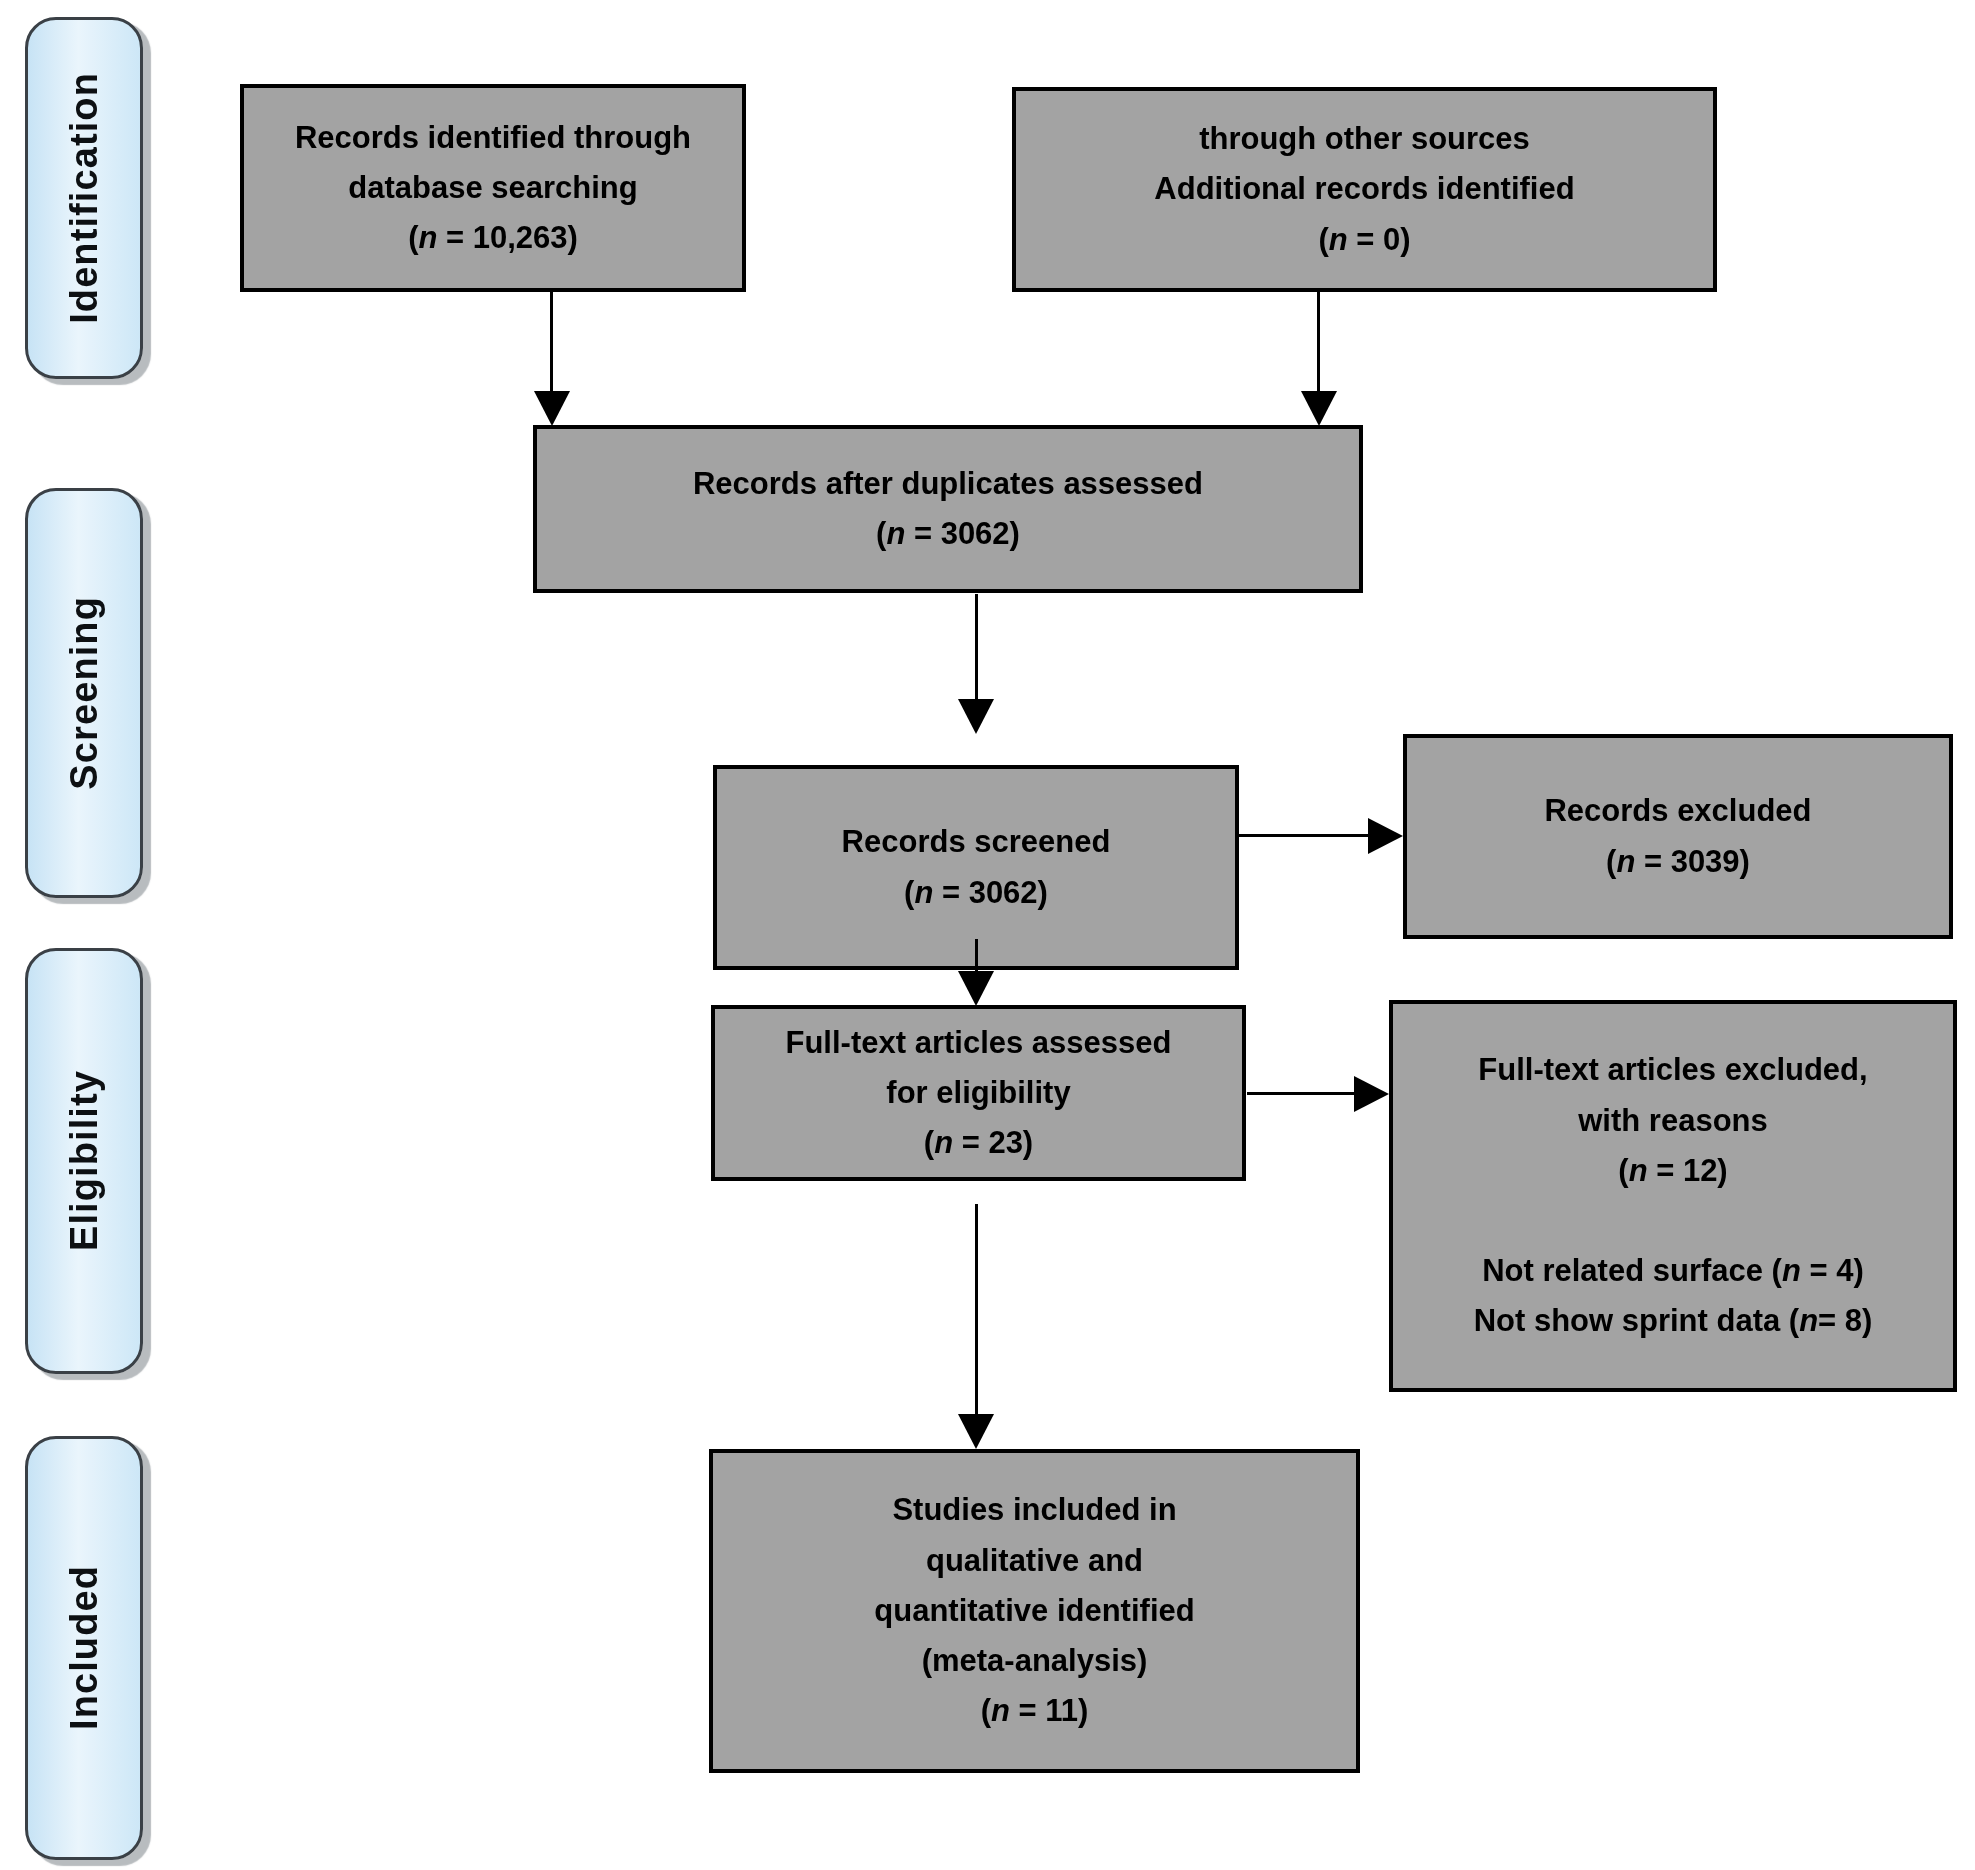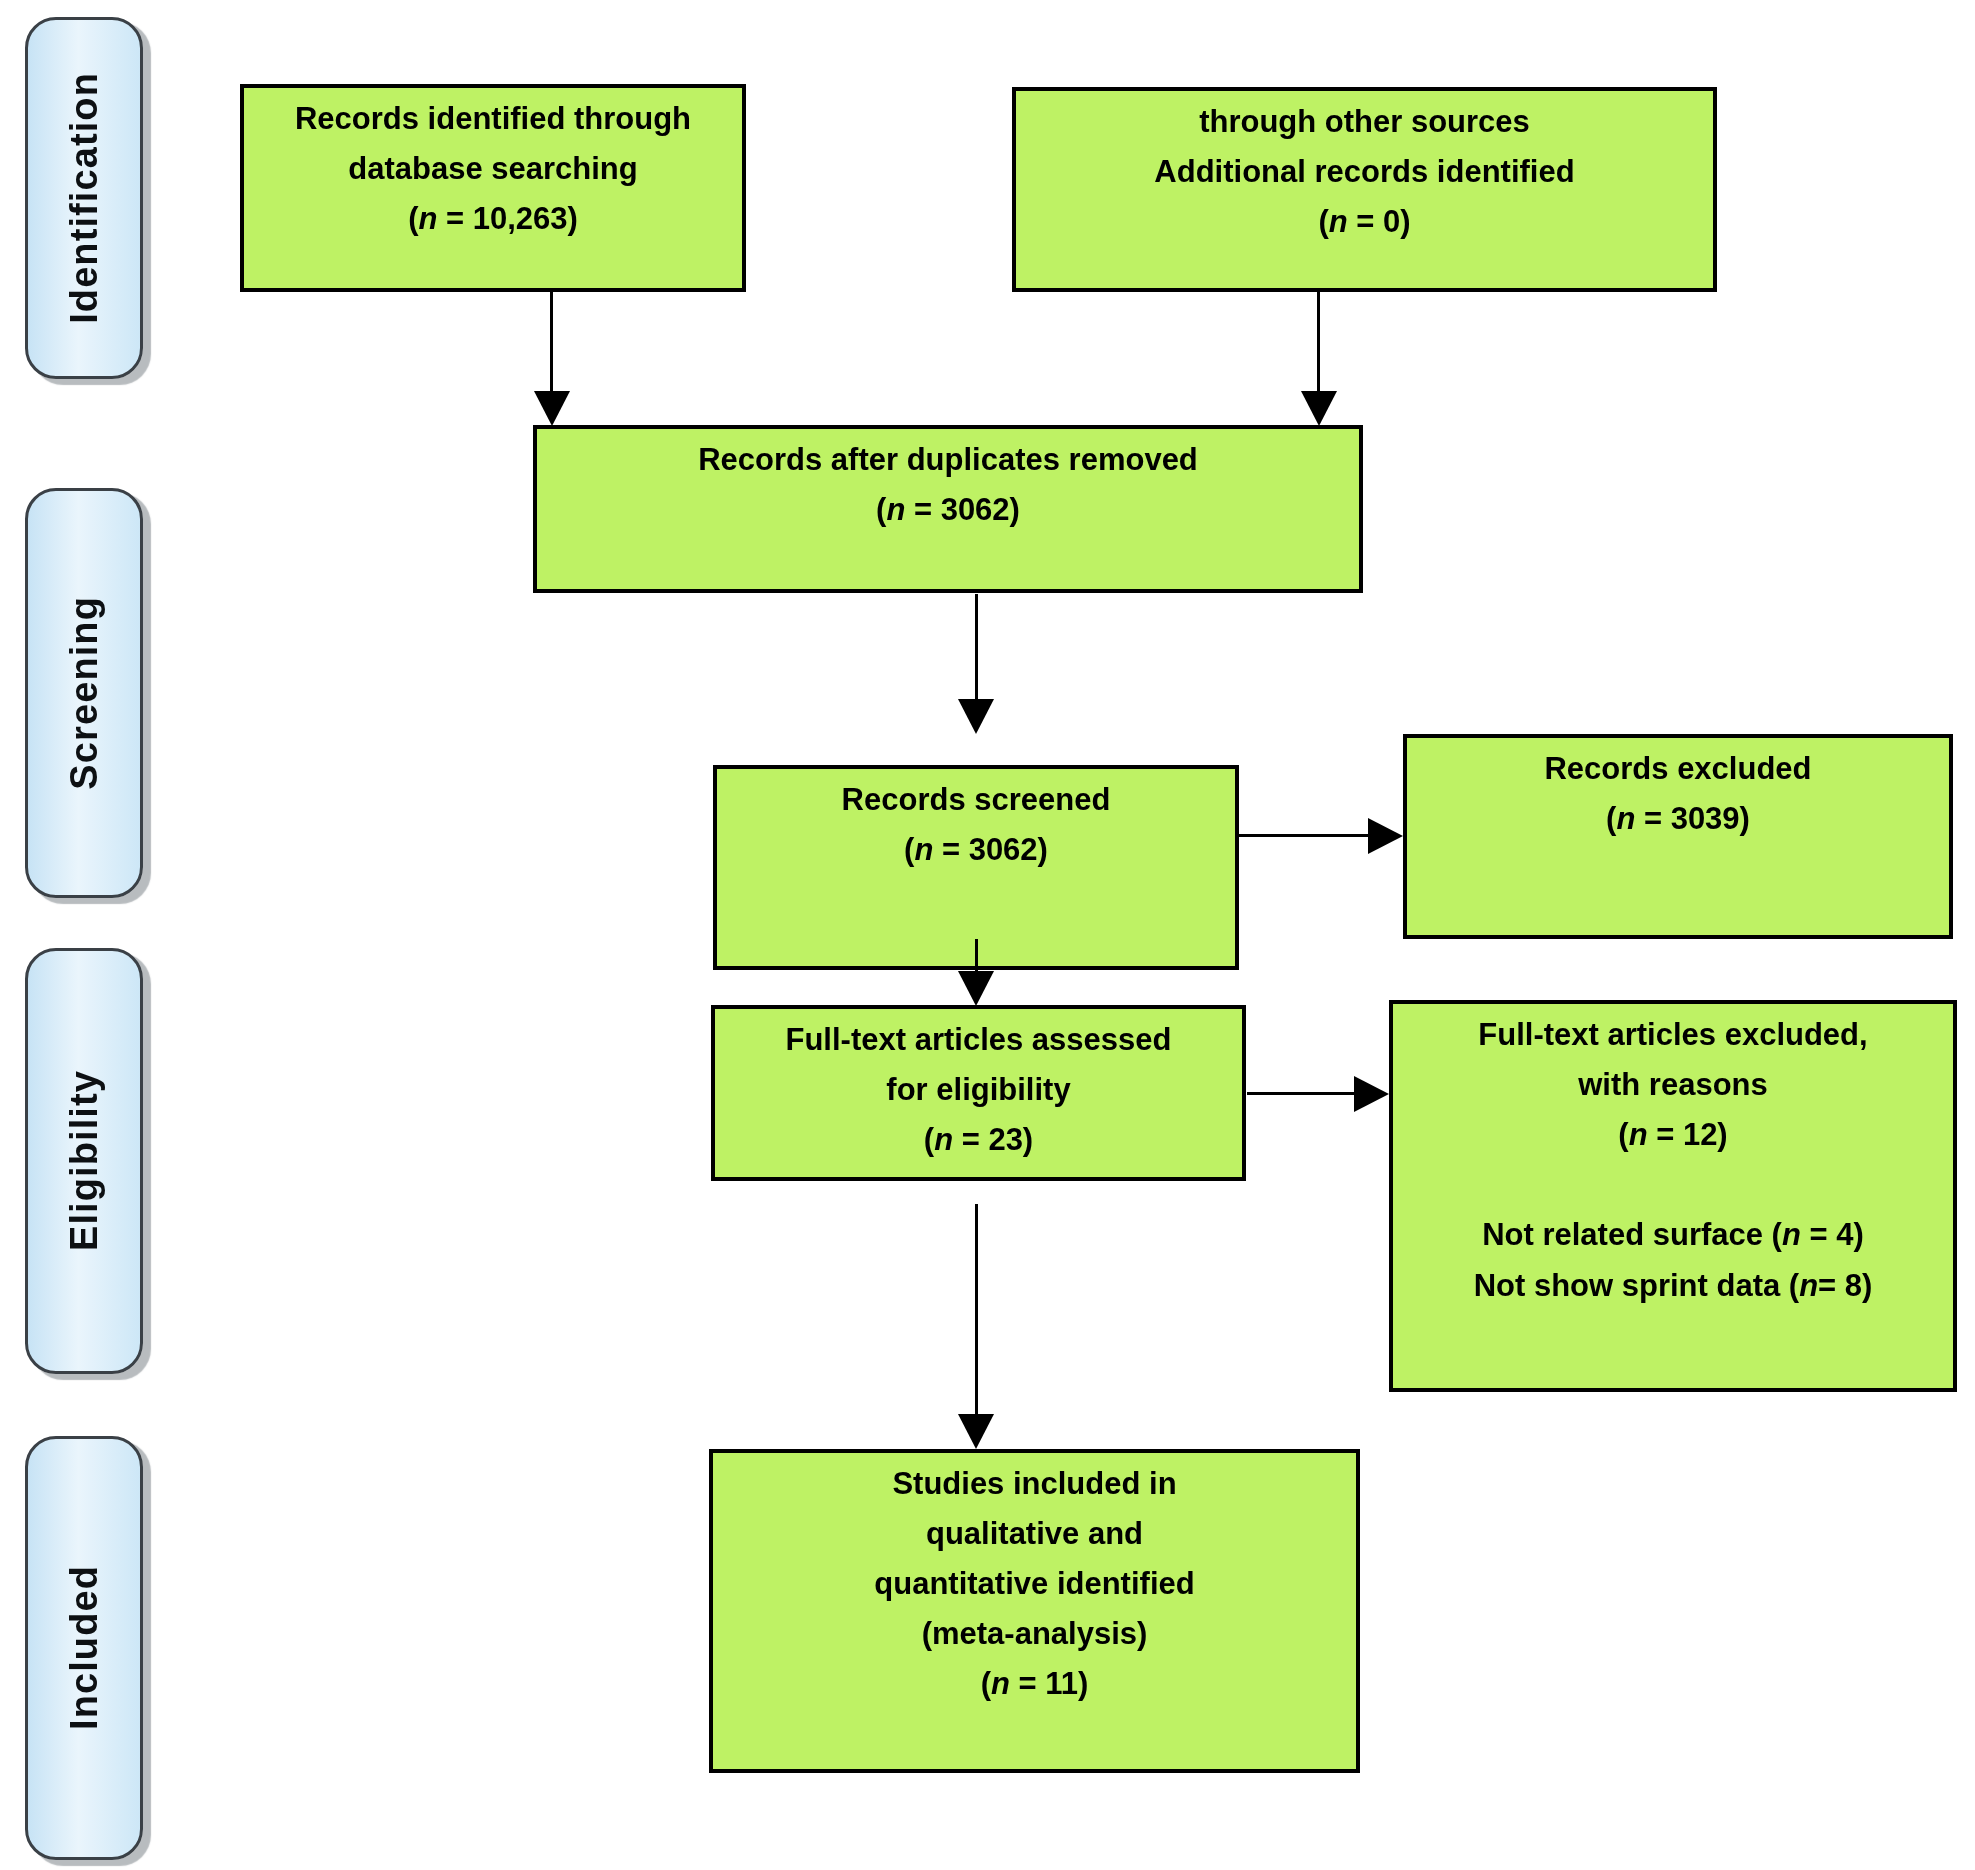--- a/index.html
+++ b/index.html
@@ -37,24 +37,25 @@
   }
   .stage-identification { top: 17px;   height: 362px; }
   .stage-screening      { top: 488px;  height: 410px; }
   .stage-eligibility    { top: 948px; height: 426px; }
   .stage-included       { top: 1436px; height: 424px; }
 
   
   .fbox {
     position: absolute;
     border: 4.5px solid #000000;
-    background: #bef264;
+    background: #a3a3a3;
     box-sizing: border-box;
     display: flex;
     flex-direction: column;
+    justify-content: center;
     align-items: center;
     text-align: center;
     font-weight: bold;
     font-size: 31px;
     line-height: 1.62;
     padding: 5.6px 11.2px;
   }
   .fbox .ln { white-space: nowrap; }
   .fbox i { font-style: italic; }
 
@@ -120,21 +121,21 @@
       <div class="ln">Records identified through</div>
       <div class="ln">database searching</div>
       <div class="ln">(<i>n</i> = 10,263)</div>
     </div>
   <div class="fbox box-b">
       <div class="ln">through other sources</div>
       <div class="ln">Additional records identified</div>
       <div class="ln">(<i>n</i> = 0)</div>
     </div>
   <div class="fbox box-c">
-      <div class="ln">Records after duplicates removed</div>
+      <div class="ln">Records after duplicates assessed</div>
       <div class="ln">(<i>n</i> = 3062)</div>
     </div>
   <div class="fbox box-d">
       <div class="ln">Records screened</div>
       <div class="ln">(<i>n</i> = 3062)</div>
     </div>
   <div class="fbox box-e">
       <div class="ln">Records excluded</div>
       <div class="ln">(<i>n</i> = 3039)</div>
     </div>

